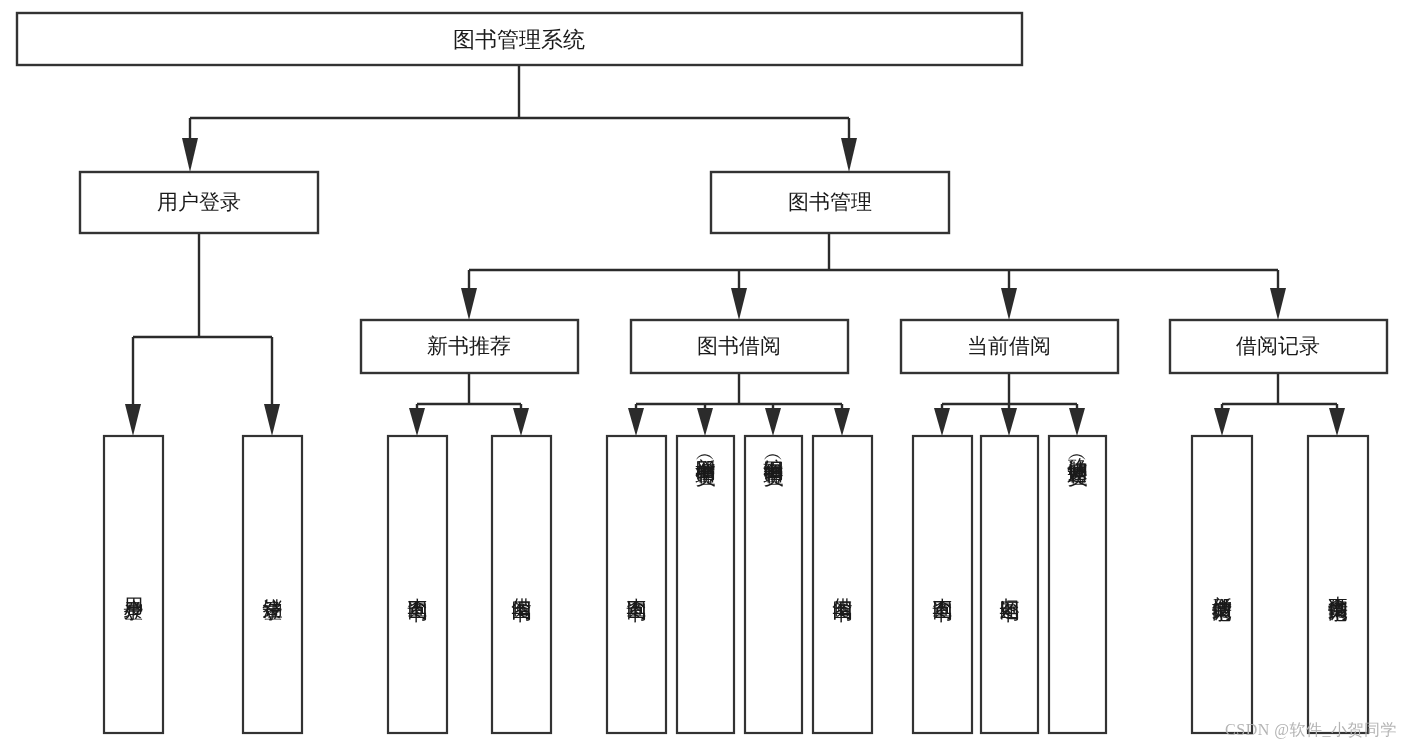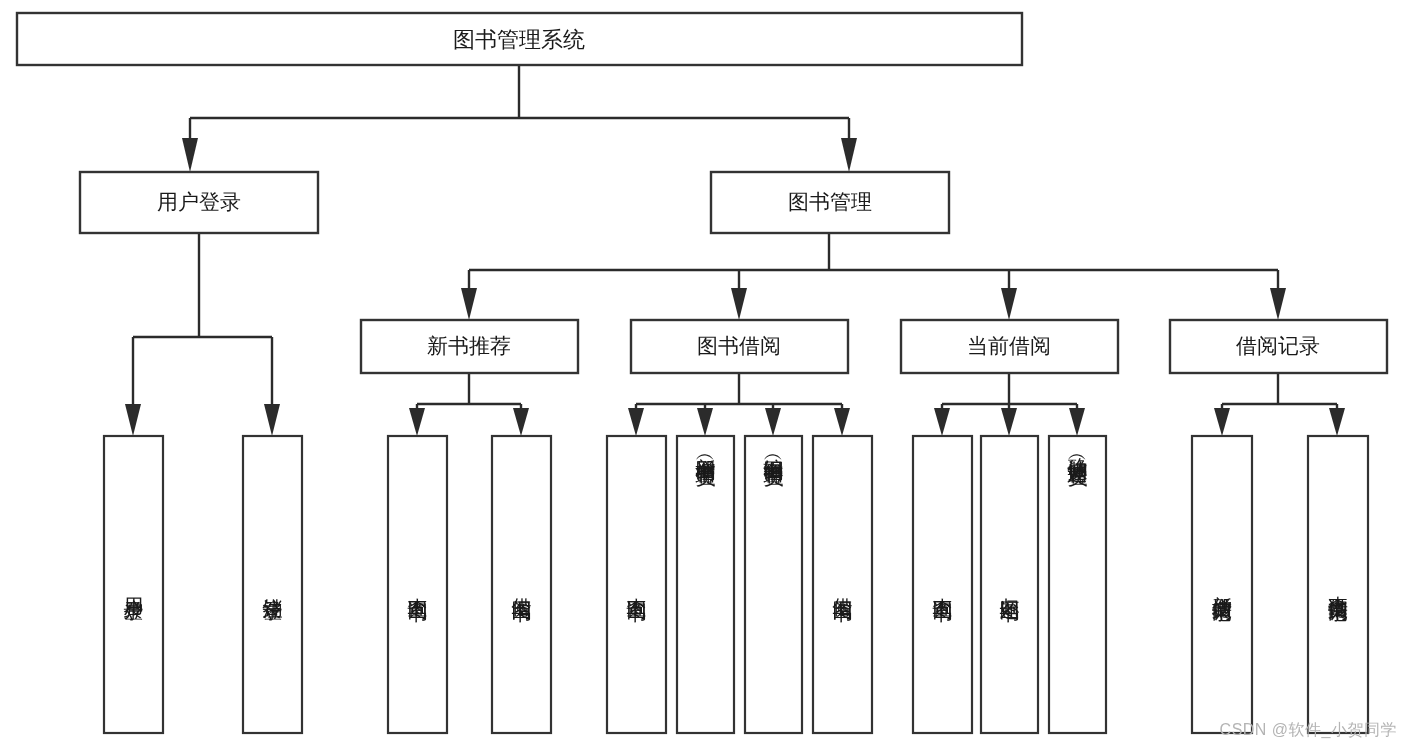--- a/index.html
+++ b/index.html
@@ -77,21 +77,21 @@
     line-height: 1.06;
     color: #1a1a1a;
     letter-spacing: 1.5px;
     white-space: nowrap;
     text-align: center;
   }
   #watermark {
     position: absolute;
     right: 8px;
     bottom: 6px;
-    font-family: Liberation Sans, sans-serif;
+    font-family: Liberation Serif, serif;
     font-size: 16px;
     color: #b4b4b4;
     letter-spacing: 0.5px;
     white-space: nowrap;
   }
 </style>
 </head>
 <body>
 
 <div id="diagram-root">

